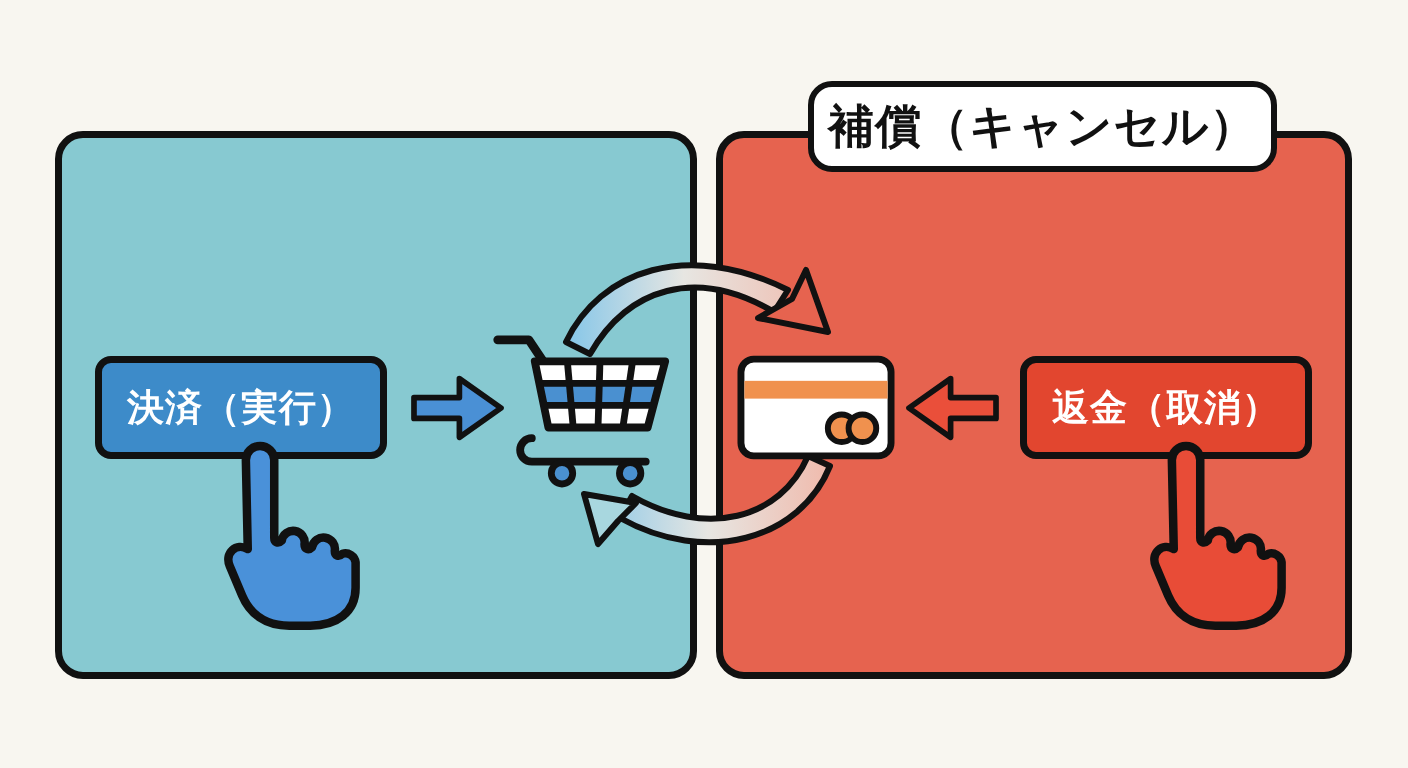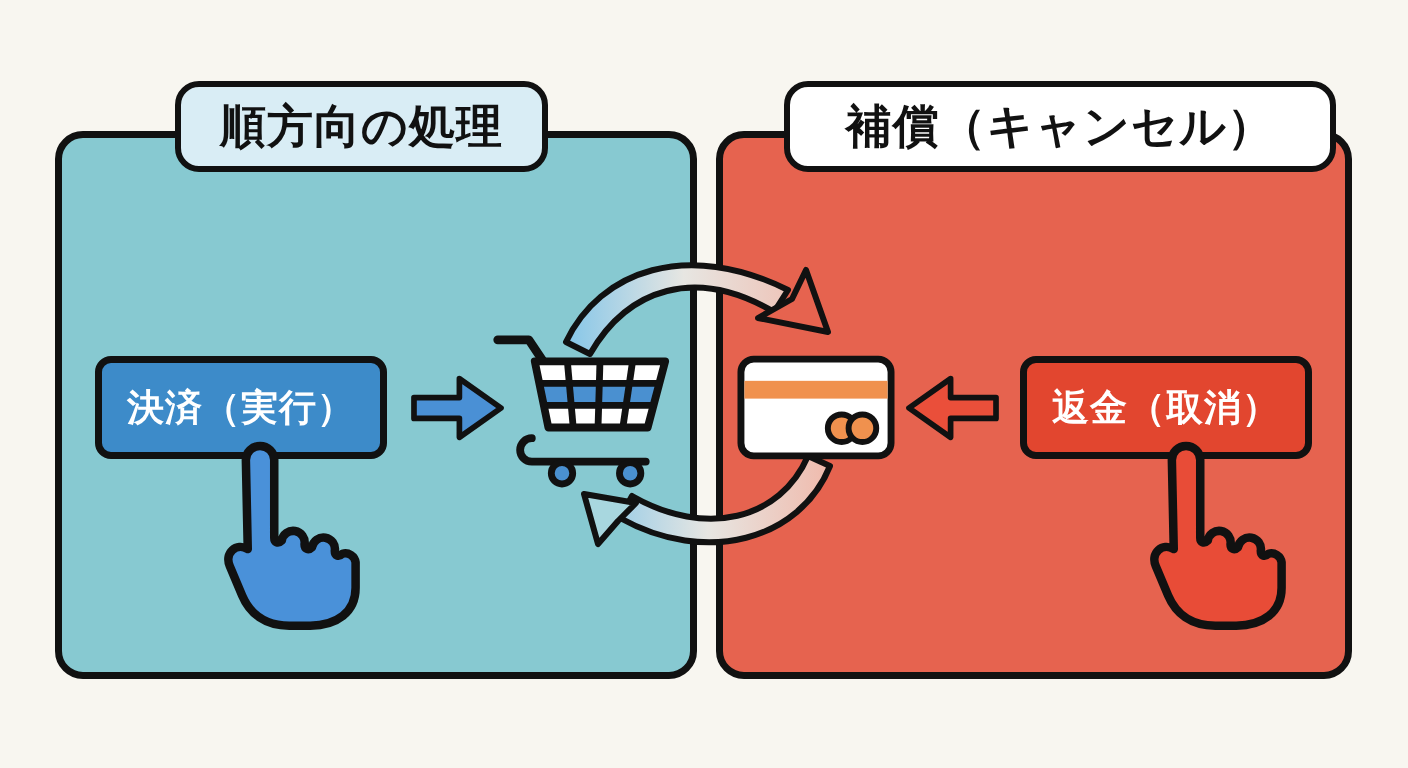--- a/index.html
+++ b/index.html
@@ -18,21 +18,21 @@
   .panel.forward{left:55px;width:642px;background:#87c9d1;}
   .panel.compensation{left:716px;width:636px;background:#e6634f;}
   .title-box{
     position:absolute;top:81px;height:91px;
     border:6px solid #111;border-radius:24px;
     box-sizing:border-box;
     display:flex;align-items:center;justify-content:center;
     z-index:6;
   }
   .title-box.forward{left:175px;width:373px;background:#d9edf5;}
-  .title-box.compensation{left:784px;width:552px;background:#ffffff;}
+  .title-box.compensation{left:808px;width:469px;background:#ffffff;}
   .title-box span{
     font-size:46px;font-weight:900;color:#111;letter-spacing:1px;
     white-space:nowrap;
   }
   .action-btn{
     position:absolute;top:356px;height:103px;width:292px;
     border:7px solid #111;border-radius:16px;
     box-sizing:border-box;
     display:flex;align-items:center;justify-content:center;
     font-family:inherit;
@@ -71,23 +71,20 @@
       <path d="M566,342 C600,270 688,240 788,290 L774,312 C696,266 628,288 590,354 Z" fill="url(#topGrad)" stroke="#111" stroke-width="6" stroke-linejoin="round"></path>
       <path d="M806,270 L828,332 L758,318 L792,299 Z" fill="#e6634f" stroke="#111" stroke-width="6" stroke-linejoin="round"></path>
     </g>
 
     <g>
       <path d="M830,466 C800,540 706,566 620,518 L632,496 C706,538 780,520 808,456 Z" fill="url(#botGrad)" stroke="#111" stroke-width="6" stroke-linejoin="round"></path>
       <path d="M584,494 L636,503 L618,521 L598,544 Z" fill="#a8d7df" stroke="#111" stroke-width="6" stroke-linejoin="round"></path>
     </g>
   </svg>
 
-  <div class="title-box forward">
-    <span>順方向の処理</span>
-  </div>
   <div class="title-box compensation">
     <span>補償（キャンセル）</span>
   </div>
 
   <button class="action-btn refund">返金（取消）</button>
   <button class="action-btn payment">決済（実行）</button>
 
   <svg class="icon-abs" style="left:410px;top:373px;" width="95" height="70" viewBox="0 0 100 74">
     <polygon points="4,26 52,26 52,6 96,37 52,68 52,48 4,48" fill="#4a90d5" stroke="#111" stroke-width="6" stroke-linejoin="round"></polygon>
   </svg>

